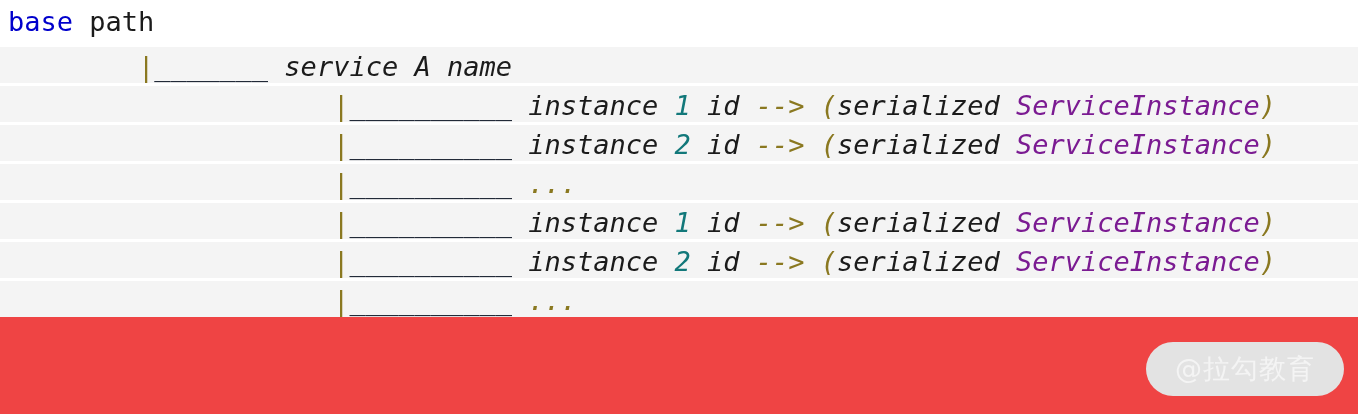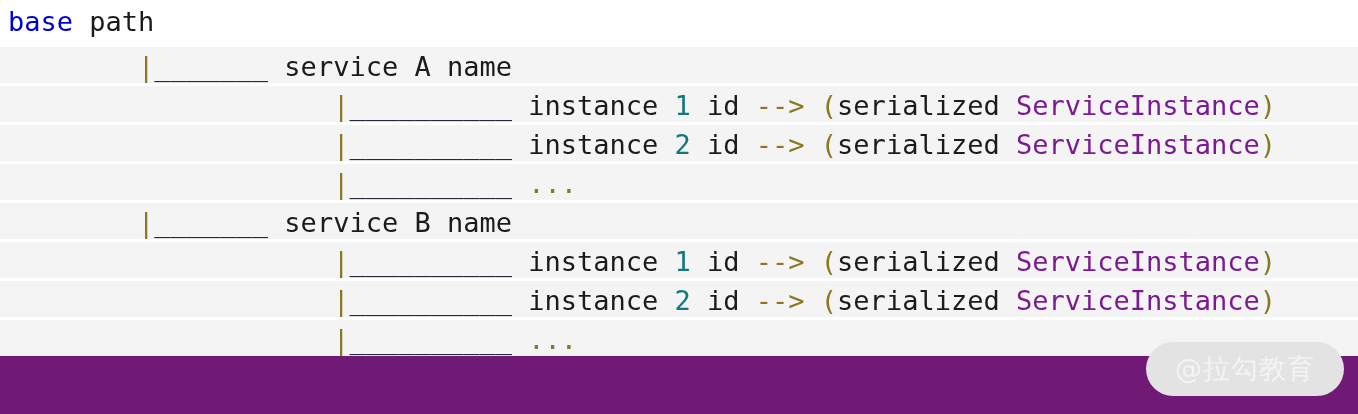--- a/index.html
+++ b/index.html
@@ -5,21 +5,21 @@
   html, body {
     margin: 0;
     padding: 0;
     background: #ffffff;
   }
   #root {
     position: relative;
     width: 1358px;
     height: 414px;
     overflow: hidden;
-    background: #701a75;
+    background: #ef4444;
     font-family: "DejaVu Sans Mono", "Liberation Mono", monospace;
   }
   .code-block {
     position: absolute;
     left: 0;
     top: 0;
     width: 1358px;
   }
   .code-line {
     position: relative;
@@ -34,20 +34,21 @@
     padding-left: 8px;
     box-sizing: border-box;
   }
   .code-line.first {
     background: #ffffff;
     height: 44px;
     line-height: 44px;
   }
   .code-line + .code-line {
     border-top: 3px solid #ffffff;
+    font-style: italic;
   }
   
   .t-kw      { color: #0000cc; }
   .t-plain   { color: #1b1b1b; }
   .t-pipe    { color: #8a7820; }
   .t-under   { color: #101828; }
   .t-num     { color: #12787a; }
   .t-arrow   { color: #8a7820; }
   .t-paren   { color: #8a7820; }
   .t-type    { color: #7b1b92; }
@@ -75,21 +76,20 @@
 <body>
 
 <div id="root">
 
   <div class="code-block" id="code-block">
       <div class="code-line first"><span class="t-kw">base</span><span class="t-plain"> path</span></div>
       <div class="code-line"><span class="t-plain">        </span><span class="t-pipe">|</span><span class="t-under">_______</span><span class="t-plain"> service A name</span></div>
       <div class="code-line"><span class="t-plain">                    </span><span class="t-pipe">|</span><span class="t-under">__________</span><span class="t-plain"> instance </span><span class="t-num">1</span><span class="t-plain"> id </span><span class="t-arrow">--&gt;</span><span class="t-plain"> </span><span class="t-paren">(</span><span class="t-plain">serialized </span><span class="t-type">ServiceInstance</span><span class="t-paren">)</span></div>
       <div class="code-line"><span class="t-plain">                    </span><span class="t-pipe">|</span><span class="t-under">__________</span><span class="t-plain"> instance </span><span class="t-num">2</span><span class="t-plain"> id </span><span class="t-arrow">--&gt;</span><span class="t-plain"> </span><span class="t-paren">(</span><span class="t-plain">serialized </span><span class="t-type">ServiceInstance</span><span class="t-paren">)</span></div>
       <div class="code-line"><span class="t-plain">                    </span><span class="t-pipe">|</span><span class="t-under">__________</span><span class="t-plain"> </span><span class="t-dots">...</span></div>
-      <div class="code-line"><span class="t-plain">        </span><span class="t-pipe">|</span><span class="t-under">_______</span><span class="t-plain"> service B name</span></div>
       <div class="code-line"><span class="t-plain">                    </span><span class="t-pipe">|</span><span class="t-under">__________</span><span class="t-plain"> instance </span><span class="t-num">1</span><span class="t-plain"> id </span><span class="t-arrow">--&gt;</span><span class="t-plain"> </span><span class="t-paren">(</span><span class="t-plain">serialized </span><span class="t-type">ServiceInstance</span><span class="t-paren">)</span></div>
       <div class="code-line"><span class="t-plain">                    </span><span class="t-pipe">|</span><span class="t-under">__________</span><span class="t-plain"> instance </span><span class="t-num">2</span><span class="t-plain"> id </span><span class="t-arrow">--&gt;</span><span class="t-plain"> </span><span class="t-paren">(</span><span class="t-plain">serialized </span><span class="t-type">ServiceInstance</span><span class="t-paren">)</span></div>
       <div class="code-line"><span class="t-plain">                    </span><span class="t-pipe">|</span><span class="t-under">__________</span><span class="t-plain"> </span><span class="t-dots">...</span></div>
     </div>
 
   <div class="watermark">@拉勾教育</div>
 
 </div>
 
 </body></html>

